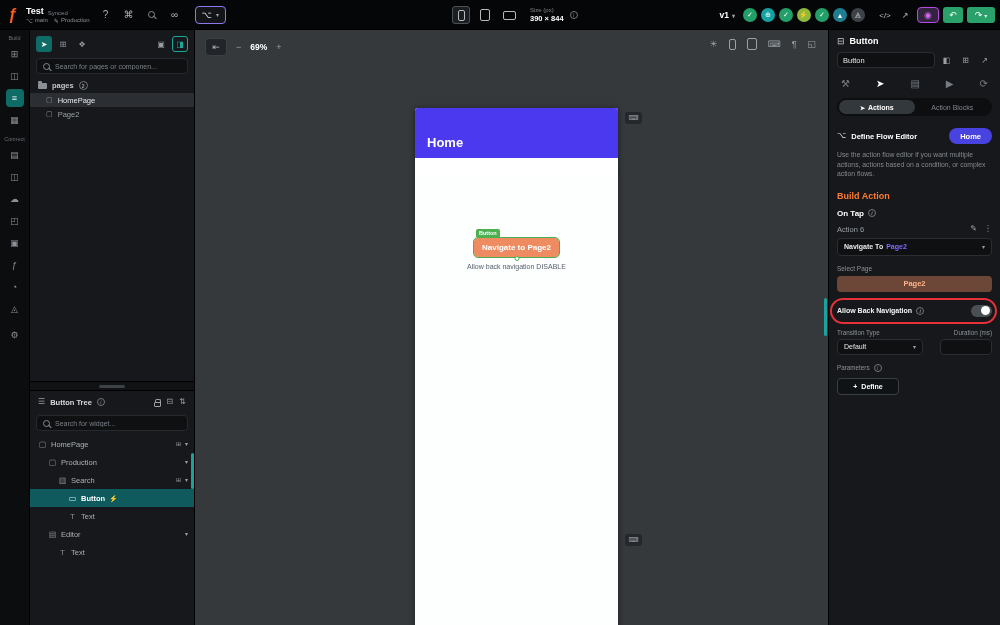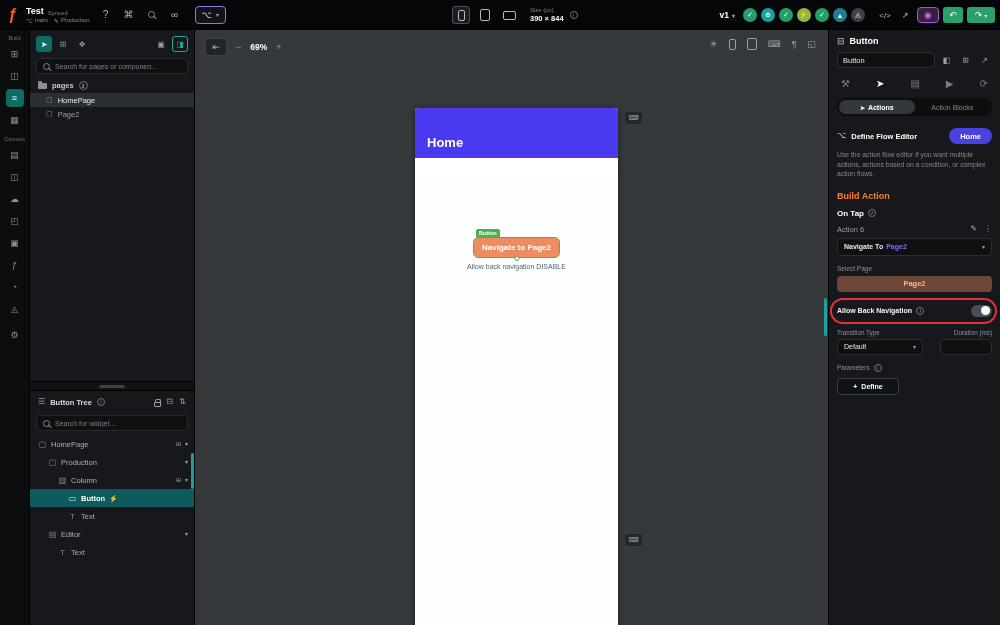--- a/index.html
+++ b/index.html
@@ -288,21 +288,21 @@
     </div>
     <div class="trow" style="padding-left:18px">
       <span class="ticon">▢</span>
       <span class="tlabel">Production</span>
       <span class="trail">
           <span class="ico">▾</span>
         </span>
     </div>
     <div class="trow" style="padding-left:28px">
       <span class="ticon">▥</span>
-      <span class="tlabel">Column</span>
+      <span class="tlabel">Search</span>
       <span class="trail">
           <span class="ico">⊞</span>
           <span class="ico">▾</span>
         </span>
     </div>
     <div class="trow sel" style="padding-left:38px">
       <span class="ticon">▭</span>
       <span class="tlabel" style="font-weight:bold">Button</span>
       <span class="ico" style="font-size:7px;color:#d7fbff">⚡</span>
     </div>

